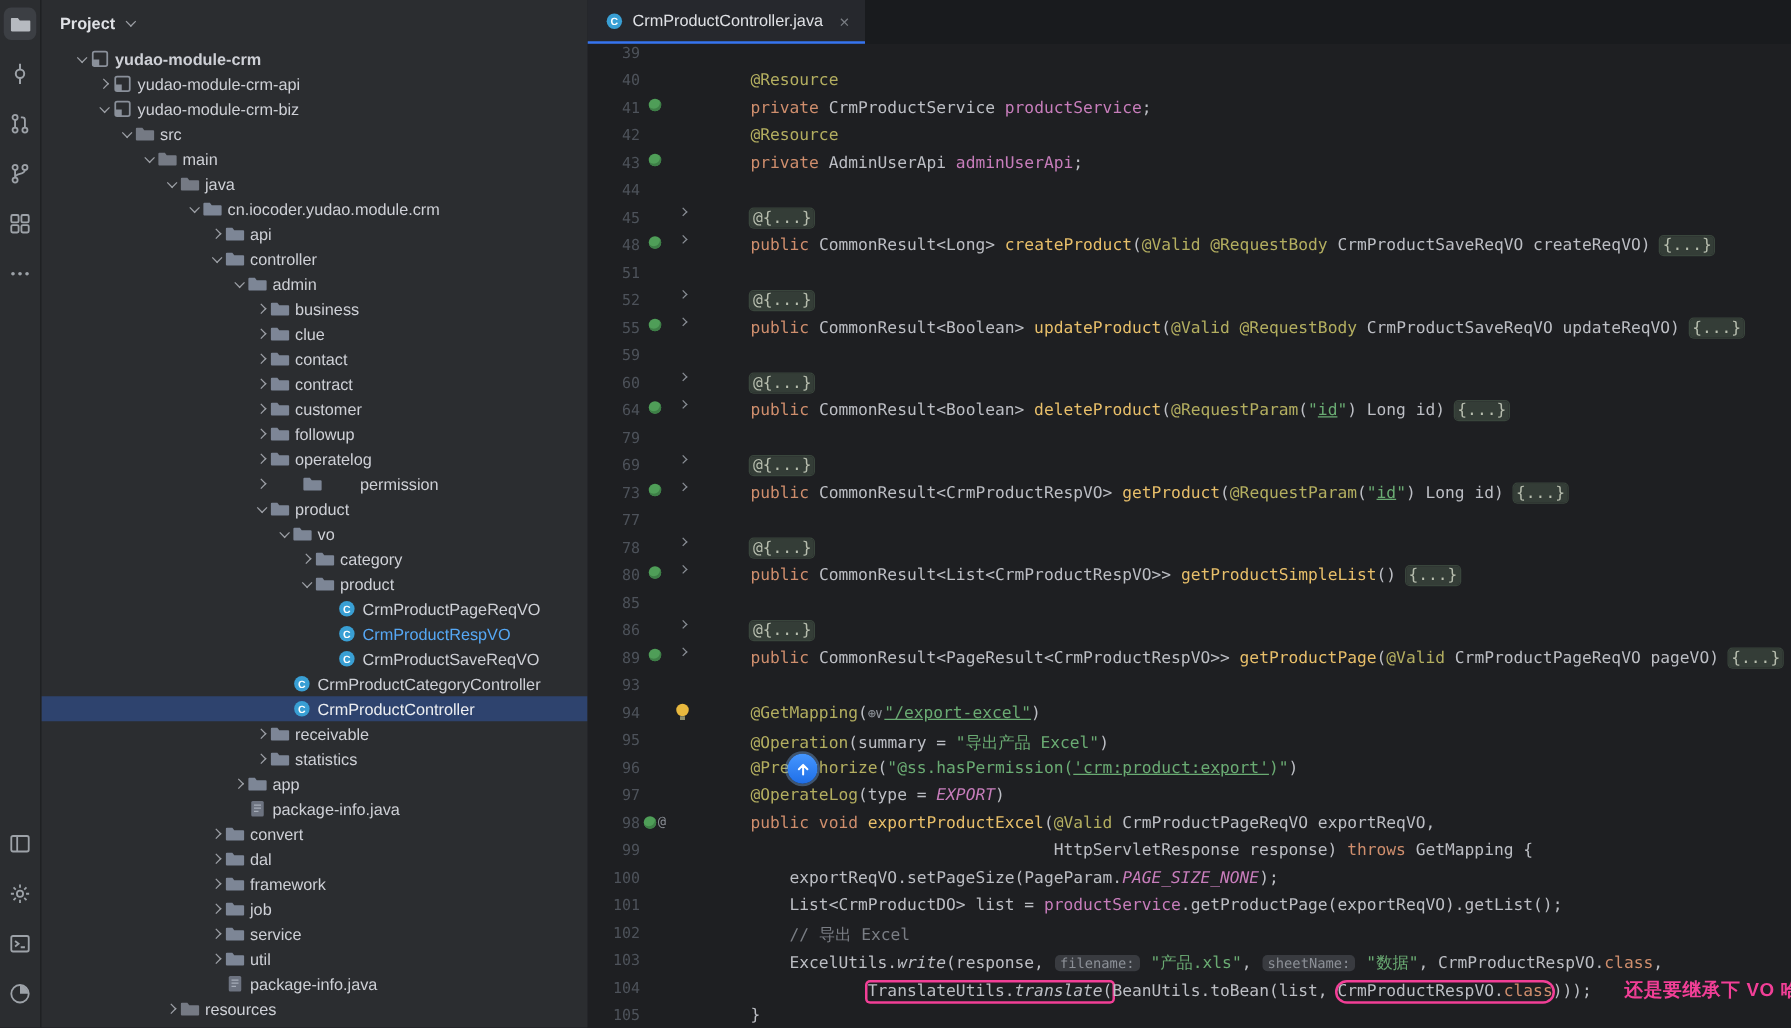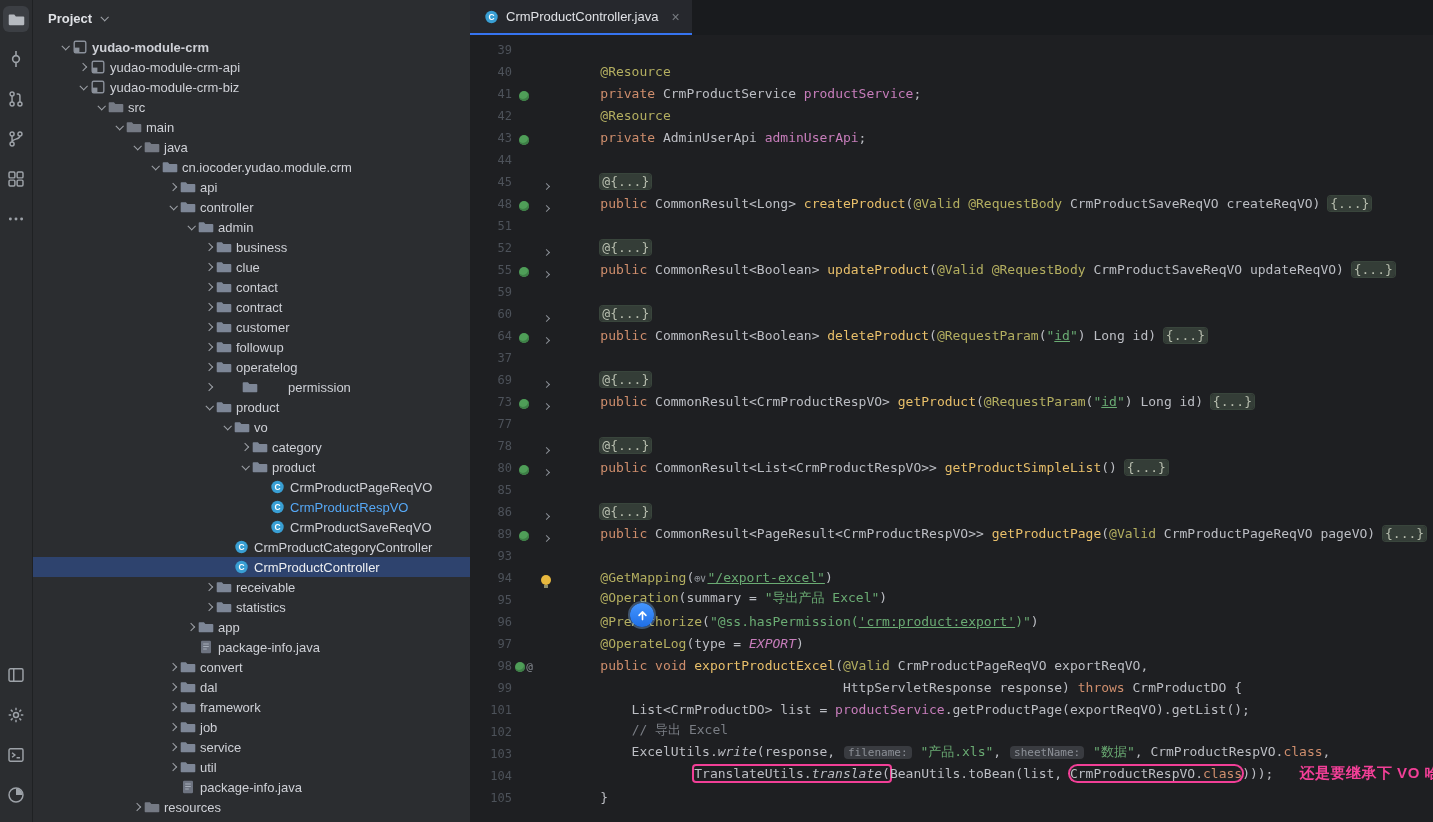--- a/index.html
+++ b/index.html
@@ -27,21 +27,21 @@
   .t-lbl.blue{color:#56a8f5}
 
   
   .tabbar{position:absolute;left:470px;top:0;right:0;height:35px;background:#191b1e;display:flex;z-index:3}
   .tab{display:flex;align-items:center;gap:7px;padding:0 12px 0 14px;background:#26282d;border-bottom:2px solid #3674f0;color:#dfe1e5;font-size:13px;cursor:pointer}
   .tab-icon{display:flex;align-items:center}
   .tab-close{color:#787c82;font-size:14px;margin-left:6px}
 
   
   .editor-area{position:absolute;left:470px;top:35px;right:0;bottom:0;background:#1e1f22;overflow:hidden}
-  .code-row{display:flex;height:22px;align-items:flex-end;font-family:"DejaVu Sans Mono",monospace;font-size:13px;white-space:pre}
+  .code-row{display:flex;height:22px;align-items:flex-start;font-family:"DejaVu Sans Mono",monospace;font-size:13px;white-space:pre}
   .num{width:42px;min-width:42px;text-align:right;color:#4d525a;font-size:12px}
   .gut{width:24px;min-width:24px;display:flex;align-items:center;justify-content:center;gap:1px}
   .chevslot{width:20px;min-width:20px;display:flex;align-items:center;justify-content:center}
   .fold-chev{width:5px;height:5px;border-right:1.5px solid #8a8f96;border-bottom:1.5px solid #8a8f96;transform:rotate(-45deg)}
   .g-bean{width:10px;height:10px;border-radius:50%;background:#4f9e58;box-shadow:inset -1px -2px 0 0 #3e7f47}
   .g-at{color:#8a8e95;font-size:11px;font-family:"DejaVu Sans Mono",monospace}
   .bulb{width:10px;height:10px;border-radius:50%;background:#e8b83e;position:relative;display:inline-block}
   .bulb::after{content:"";position:absolute;left:3px;bottom:-3px;width:4px;height:3px;background:#8d8d6a}
   .code-pre{padding-left:13px;color:#bcbec4}
   .tok-d{color:#bcbec4}
@@ -596,36 +596,37 @@
       <div class="code-row"><span class="num">43</span><span class="gut"><span class="g-bean"></span></span><span class="chevslot"></span><span class="code-pre"><span class="tok-d">    </span><span class="tok-k">private </span><span class="tok-d">AdminUserApi </span><span class="tok-f">adminUserApi</span><span class="tok-d">;</span></span></div>
       <div class="code-row"><span class="num">44</span><span class="gut"></span><span class="chevslot"></span><span class="code-pre"></span></div>
       <div class="code-row"><span class="num">45</span><span class="gut"></span><span class="chevslot"><span class="fold-chev"></span></span><span class="code-pre"><span class="tok-d">    </span><span class="tok-x">@{...}</span></span></div>
       <div class="code-row"><span class="num">48</span><span class="gut"><span class="g-bean"></span></span><span class="chevslot"><span class="fold-chev"></span></span><span class="code-pre"><span class="tok-d">    </span><span class="tok-k">public </span><span class="tok-d">CommonResult&lt;Long&gt; </span><span class="tok-m">createProduct</span><span class="tok-d">(</span><span class="tok-a">@Valid</span><span class="tok-d"> </span><span class="tok-a">@RequestBody</span><span class="tok-d"> CrmProductSaveReqVO createReqVO) </span><span class="tok-x">{...}</span></span></div>
       <div class="code-row"><span class="num">51</span><span class="gut"></span><span class="chevslot"></span><span class="code-pre"></span></div>
       <div class="code-row"><span class="num">52</span><span class="gut"></span><span class="chevslot"><span class="fold-chev"></span></span><span class="code-pre"><span class="tok-d">    </span><span class="tok-x">@{...}</span></span></div>
       <div class="code-row"><span class="num">55</span><span class="gut"><span class="g-bean"></span></span><span class="chevslot"><span class="fold-chev"></span></span><span class="code-pre"><span class="tok-d">    </span><span class="tok-k">public </span><span class="tok-d">CommonResult&lt;Boolean&gt; </span><span class="tok-m">updateProduct</span><span class="tok-d">(</span><span class="tok-a">@Valid</span><span class="tok-d"> </span><span class="tok-a">@RequestBody</span><span class="tok-d"> CrmProductSaveReqVO updateReqVO) </span><span class="tok-x">{...}</span></span></div>
       <div class="code-row"><span class="num">59</span><span class="gut"></span><span class="chevslot"></span><span class="code-pre"></span></div>
       <div class="code-row"><span class="num">60</span><span class="gut"></span><span class="chevslot"><span class="fold-chev"></span></span><span class="code-pre"><span class="tok-d">    </span><span class="tok-x">@{...}</span></span></div>
       <div class="code-row"><span class="num">64</span><span class="gut"><span class="g-bean"></span></span><span class="chevslot"><span class="fold-chev"></span></span><span class="code-pre"><span class="tok-d">    </span><span class="tok-k">public </span><span class="tok-d">CommonResult&lt;Boolean&gt; </span><span class="tok-m">deleteProduct</span><span class="tok-d">(</span><span class="tok-a">@RequestParam</span><span class="tok-d">(</span><span class="tok-s">"</span><span class="tok-u">id</span><span class="tok-s">"</span><span class="tok-d">) Long id) </span><span class="tok-x">{...}</span></span></div>
-      <div class="code-row"><span class="num">37</span><span class="gut"></span><span class="chevslot"></span><span class="code-pre"></span></div>
+      <div class="code-row"><span class="num">79</span><span class="gut"></span><span class="chevslot"></span><span class="code-pre"></span></div>
       <div class="code-row"><span class="num">69</span><span class="gut"></span><span class="chevslot"><span class="fold-chev"></span></span><span class="code-pre"><span class="tok-d">    </span><span class="tok-x">@{...}</span></span></div>
       <div class="code-row"><span class="num">73</span><span class="gut"><span class="g-bean"></span></span><span class="chevslot"><span class="fold-chev"></span></span><span class="code-pre"><span class="tok-d">    </span><span class="tok-k">public </span><span class="tok-d">CommonResult&lt;CrmProductRespVO&gt; </span><span class="tok-m">getProduct</span><span class="tok-d">(</span><span class="tok-a">@RequestParam</span><span class="tok-d">(</span><span class="tok-s">"</span><span class="tok-u">id</span><span class="tok-s">"</span><span class="tok-d">) Long id) </span><span class="tok-x">{...}</span></span></div>
       <div class="code-row"><span class="num">77</span><span class="gut"></span><span class="chevslot"></span><span class="code-pre"></span></div>
       <div class="code-row"><span class="num">78</span><span class="gut"></span><span class="chevslot"><span class="fold-chev"></span></span><span class="code-pre"><span class="tok-d">    </span><span class="tok-x">@{...}</span></span></div>
       <div class="code-row"><span class="num">80</span><span class="gut"><span class="g-bean"></span></span><span class="chevslot"><span class="fold-chev"></span></span><span class="code-pre"><span class="tok-d">    </span><span class="tok-k">public </span><span class="tok-d">CommonResult&lt;List&lt;CrmProductRespVO&gt;&gt; </span><span class="tok-m">getProductSimpleList</span><span class="tok-d">() </span><span class="tok-x">{...}</span></span></div>
       <div class="code-row"><span class="num">85</span><span class="gut"></span><span class="chevslot"></span><span class="code-pre"></span></div>
       <div class="code-row"><span class="num">86</span><span class="gut"></span><span class="chevslot"><span class="fold-chev"></span></span><span class="code-pre"><span class="tok-d">    </span><span class="tok-x">@{...}</span></span></div>
       <div class="code-row"><span class="num">89</span><span class="gut"><span class="g-bean"></span></span><span class="chevslot"><span class="fold-chev"></span></span><span class="code-pre"><span class="tok-d">    </span><span class="tok-k">public </span><span class="tok-d">CommonResult&lt;PageResult&lt;CrmProductRespVO&gt;&gt; </span><span class="tok-m">getProductPage</span><span class="tok-d">(</span><span class="tok-a">@Valid</span><span class="tok-d"> CrmProductPageReqVO pageVO) </span><span class="tok-x">{...}</span></span></div>
       <div class="code-row"><span class="num">93</span><span class="gut"></span><span class="chevslot"></span><span class="code-pre"></span></div>
       <div class="code-row"><span class="num">94</span><span class="gut"></span><span class="chevslot"><span class="bulb"></span></span><span class="code-pre"><span class="tok-d">    </span><span class="tok-a">@GetMapping</span><span class="tok-d">(</span><span class="tok-ic">⊕∨</span><span class="tok-u">"/export-excel"</span><span class="tok-d">)</span></span></div>
       <div class="code-row"><span class="num">95</span><span class="gut"></span><span class="chevslot"></span><span class="code-pre"><span class="tok-d">    </span><span class="tok-a">@Operation</span><span class="tok-d">(summary = </span><span class="tok-s">"导出产品 Excel"</span><span class="tok-d">)</span></span></div>
       <div class="code-row"><span class="num">96</span><span class="gut"></span><span class="chevslot"></span><span class="code-pre"><span class="tok-d">    </span><span class="tok-a">@PreAuthorize</span><span class="tok-d">(</span><span class="tok-s">"@ss.hasPermission(</span><span class="tok-u">'crm:product:export'</span><span class="tok-s">)"</span><span class="tok-d">)</span></span></div>
       <div class="code-row"><span class="num">97</span><span class="gut"></span><span class="chevslot"></span><span class="code-pre"><span class="tok-d">    </span><span class="tok-a">@OperateLog</span><span class="tok-d">(type = </span><span class="tok-c">EXPORT</span><span class="tok-d">)</span></span></div>
       <div class="code-row"><span class="num">98</span><span class="gut"><span class="g-bean"></span><span class="g-at">@</span></span><span class="chevslot"></span><span class="code-pre"><span class="tok-d">    </span><span class="tok-k">public void </span><span class="tok-m">exportProductExcel</span><span class="tok-d">(</span><span class="tok-a">@Valid</span><span class="tok-d"> CrmProductPageReqVO exportReqVO,</span></span></div>
-      <div class="code-row"><span class="num">99</span><span class="gut"></span><span class="chevslot"></span><span class="code-pre"><span class="tok-d">                                   HttpServletResponse response) </span><span class="tok-k">throws</span><span class="tok-d"> CrmProductDO {</span></span></div>
+      <div class="code-row"><span class="num">99</span><span class="gut"></span><span class="chevslot"></span><span class="code-pre"><span class="tok-d">                                   HttpServletResponse response) </span><span class="tok-k">throws</span><span class="tok-d"> GetMapping {</span></span></div>
+      <div class="code-row"><span class="num">100</span><span class="gut"></span><span class="chevslot"></span><span class="code-pre"><span class="tok-d">        exportReqVO.setPageSize(PageParam.</span><span class="tok-c">PAGE_SIZE_NONE</span><span class="tok-d">);</span></span></div>
       <div class="code-row"><span class="num">101</span><span class="gut"></span><span class="chevslot"></span><span class="code-pre"><span class="tok-d">        List&lt;CrmProductDO&gt; list = </span><span class="tok-f">productService</span><span class="tok-d">.getProductPage(exportReqVO).getList();</span></span></div>
       <div class="code-row"><span class="num">102</span><span class="gut"></span><span class="chevslot"></span><span class="code-pre"><span class="tok-d">        </span><span class="tok-g">// 导出 Excel</span></span></div>
       <div class="code-row"><span class="num">103</span><span class="gut"></span><span class="chevslot"></span><span class="code-pre"><span class="tok-d">        ExcelUtils.</span><span class="tok-i">write</span><span class="tok-d">(response, </span><span class="tok-h">filename:</span><span class="tok-d"> </span><span class="tok-s">"产品.xls"</span><span class="tok-d">, </span><span class="tok-h">sheetName:</span><span class="tok-d"> </span><span class="tok-s">"数据"</span><span class="tok-d">, CrmProductRespVO.</span><span class="tok-k">class</span><span class="tok-d">,</span></span></div>
       <div class="code-row"><span class="num">104</span><span class="gut"></span><span class="chevslot"></span><span class="code-pre"><span class="tok-d">                </span><span class="mark-rect"><span class="tok-d">TranslateUtils.</span><span class="tok-i">translate</span><span class="tok-d">(</span></span><span class="tok-d">BeanUtils.toBean(list, </span><span class="mark-oval"><span class="tok-d">CrmProductRespVO.</span><span class="tok-k">class</span></span><span class="tok-d">)));</span><span class="tok-note">还是要继承下 VO 哈</span></span></div>
       <div class="code-row"><span class="num">105</span><span class="gut"></span><span class="chevslot"></span><span class="code-pre"><span class="tok-d">    }</span></span></div>
     </div>
   <div class="float-btn">
     <svg width="13" height="13" viewBox="0 0 16 16">
         <path d="M8 13V4M3.8 7.8 8 3.6l4.2 4.2" stroke="#ffffff" stroke-width="2" fill="none" stroke-linecap="round" stroke-linejoin="round"></path>
       </svg>

